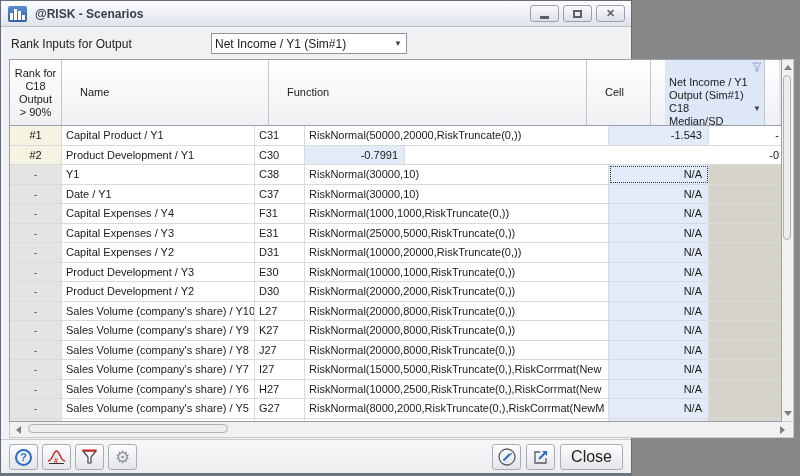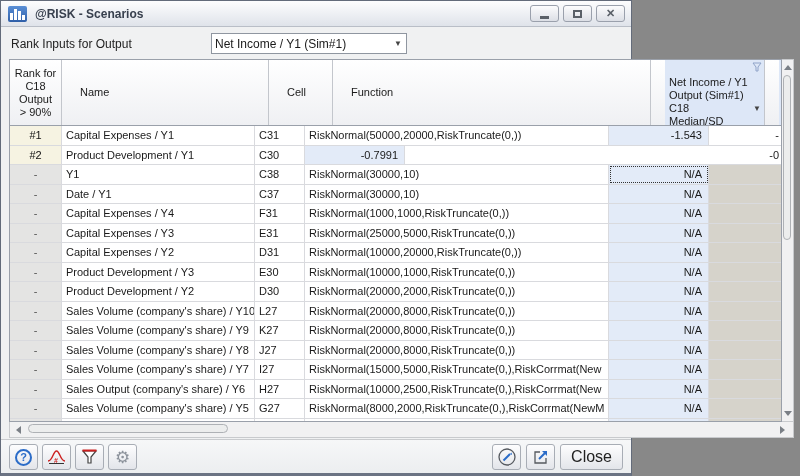--- a/index.html
+++ b/index.html
@@ -169,41 +169,41 @@
     </div>
   </div>
 
   <div class="table-wrap">
     <div class="thead">
       <div class="th col-rank center">Rank for
 C18
 Output
 &gt; 90%</div>
       <div class="th col-name vmid">Name</div>
+      <div class="th col-fn vmid">Function</div>
       <div class="th col-cell vmid">Cell</div>
-      <div class="th col-fn vmid">Function</div>
       <div class="th col-sim1 blue">
         <span>Net Income / Y1
 Output (Sim#1)
 C18
 Median/SD</span>
         <svg class="hdr-funnel" width="10" height="10" viewBox="0 0 10 10">
             <path d="M1 1 L9 1 L6 5 L6 9 L4 9 L4 5 Z" fill="none" stroke="#8fa3c8" stroke-width="1"></path>
           </svg>
         <span class="hdr-drop">▼</span>
       </div>
       <div class="th col-sim2 blue">Net Income / Y1
 Output (Sim#2)
 C18
 Median/SD</div>
     </div>
     <div class="tbody">
         <div class="trow">
     <div class="c rank hot">#1</div>
-    <div class="c name">Capital Expenses / Y1</div>
+    <div class="c name">Capital Product / Y1</div>
     <div class="c cell">C31</div>
     <div class="c fn">RiskNormal(50000,20000,RiskTruncate(0,))</div>
     <div class="c sim1">-1.543</div>
     <div class="c sim2">-</div>
   </div>
         <div class="trow">
     <div class="c rank hot">#2</div>
     <div class="c name">Product Development / Y1</div>
     <div class="c cell">C30</div>
     <div class="c sim1">-0.7991</div>
@@ -292,21 +292,21 @@
         <div class="trow">
     <div class="c rank">-</div>
     <div class="c name">Sales Volume (company's share) / Y7</div>
     <div class="c cell">I27</div>
     <div class="c fn">RiskNormal(15000,5000,RiskTruncate(0,),RiskCorrmat(New</div>
     <div class="c sim1">N/A</div>
     <div class="c sim2 gray"></div>
   </div>
         <div class="trow">
     <div class="c rank">-</div>
-    <div class="c name">Sales Output (company's share) / Y6</div>
+    <div class="c name">Sales Volume (company's share) / Y6</div>
     <div class="c cell">H27</div>
     <div class="c fn">RiskNormal(10000,2500,RiskTruncate(0,),RiskCorrmat(New</div>
     <div class="c sim1">N/A</div>
     <div class="c sim2 gray"></div>
   </div>
         <div class="trow">
     <div class="c rank">-</div>
     <div class="c name">Sales Volume (company's share) / Y5</div>
     <div class="c cell">G27</div>
     <div class="c fn">RiskNormal(8000,2000,RiskTruncate(0,),RiskCorrmat(NewM</div>

